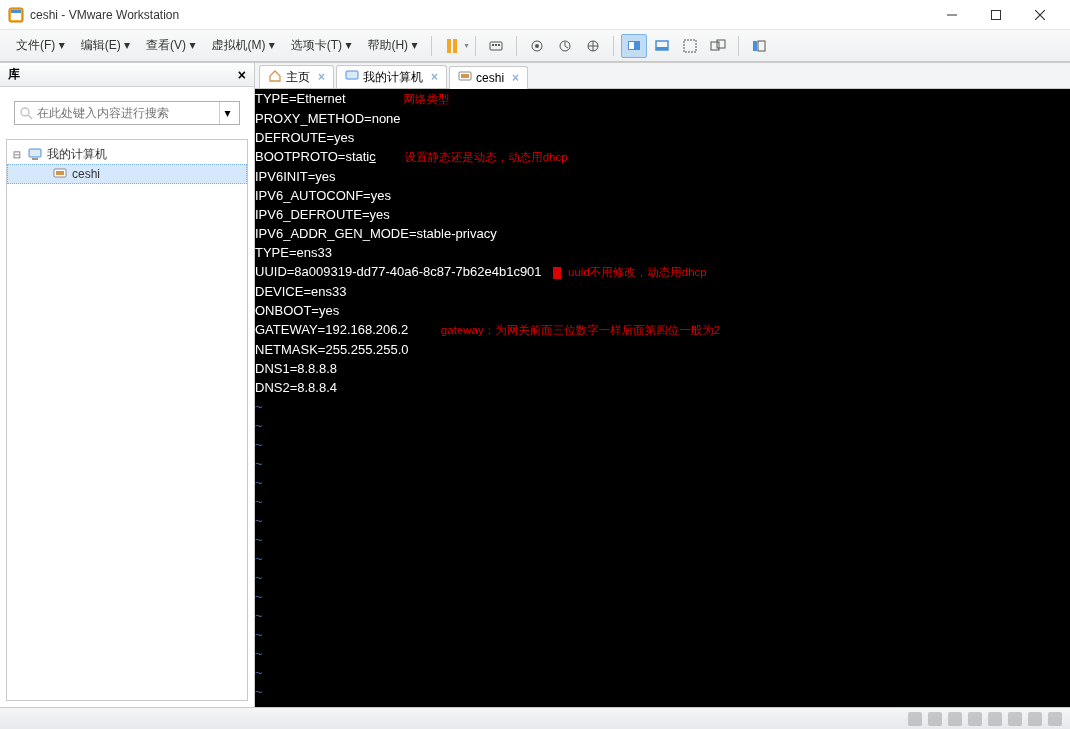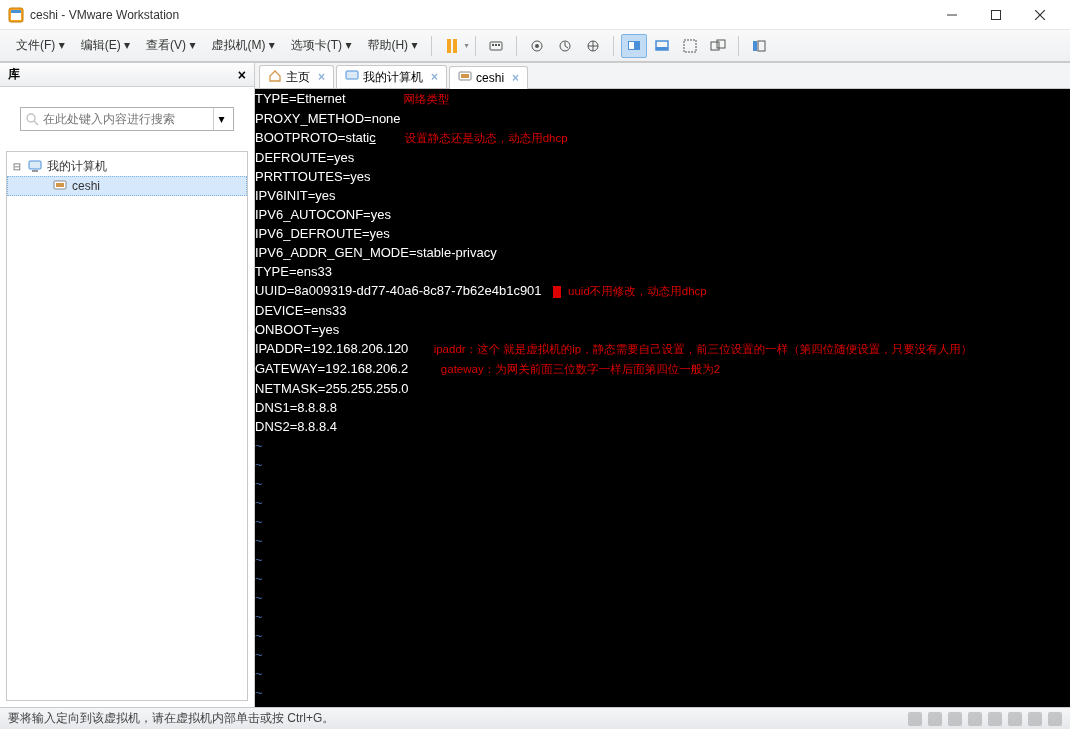--- a/index.html
+++ b/index.html
@@ -24,21 +24,21 @@
 .pause-btn .bar { width: 4px; height: 14px; background: #f5a623; }
 
 
 .main { flex: 1; display: flex; border-top: 1px solid #ccc; min-height: 0; }
 
 
 .library { width: 255px; border-right: 1px solid #ccc; display: flex; flex-direction: column; background: #fff; }
 .lib-header { height: 24px; background: linear-gradient(to bottom, #fdfdfd, #eceef0); border-bottom: 1px solid #d0d0d0; display: flex; align-items: center; padding: 0 8px; }
 .lib-title { font-size: 12px; font-weight: bold; flex: 1; }
 .lib-close { cursor: pointer; font-weight: bold; font-size: 14px; }
-.search-row { padding: 20px; }
+.search-row { padding: 14px; }
 .search-box { display: flex; align-items: center; border: 1px solid #b0b0b0; height: 24px; padding: 0 4px; background: #fff; }
 .search-icon { width: 14px; height: 14px; margin-right: 4px; opacity: .5; }
 .search-input { flex: 1; border: none; outline: none; font-size: 12px; }
 .search-dd { width: 16px; height: 100%; border-left: 1px solid #ccc; display: flex; align-items: center; justify-content: center; cursor: pointer; }
 .tree { flex: 1; border: 1px solid #c9c9c9; margin: 0 6px 6px 6px; padding: 4px 0; overflow: auto; }
 .tree-node { display: flex; align-items: center; height: 20px; padding: 0 4px; font-size: 12px; color: #333; cursor: pointer; }
 .tree-toggle { width: 12px; text-align: center; color: #666; font-size: 10px; }
 .tree-icon { width: 16px; height: 16px; margin: 0 4px; display: flex; align-items: center; justify-content: center; }
 .tree-node.selected { background: #d6e8fb; border: 1px dotted #7bb3e5; }
 .tree-indent { width: 18px; }
@@ -235,32 +235,30 @@
               <rect x="3" y="4" width="8" height="4" fill="#d2964a"></rect>
             </svg></span>
         <span>ceshi</span>
         <span class="tab-close">×</span>
       </div>
     </div>
 
     <div class="terminal">
 <div class="term-line"><span>TYPE=Ethernet</span>                <span class="annot">网络类型</span></div>
 <div class="term-line">PROXY_METHOD=none</div>
+<div class="term-line">DEFROUTE=yes</div>
 <div class="term-line">BOOTPROTO=stati<span class="cursor-under">c</span>        <span class="annot">设置静态还是动态，动态用dhcp</span></div>
-<div class="term-line">DEFROUTE=yes</div>
-<div class="term-line">PRRTTOUTES=yes</div>
 <div class="term-line">IPV6INIT=yes</div>
 <div class="term-line">IPV6_AUTOCONF=yes</div>
 <div class="term-line">IPV6_DEFROUTE=yes</div>
 <div class="term-line">IPV6_ADDR_GEN_MODE=stable-privacy</div>
 <div class="term-line">TYPE=ens33</div>
 <div class="term-line"><span>UUID=8a009319-dd77-40a6-8c87-7b62e4b1c901</span>  <span class="red-cursor"></span>  <span class="annot">uuid不用修改，动态用dhcp</span></div>
 <div class="term-line">DEVICE=ens33</div>
 <div class="term-line">ONBOOT=yes</div>
-<div class="term-line"><span>IPADDR=192.168.206.120</span>       <span class="annot">ipaddr：这个 就是虚拟机的ip，静态需要自己设置，前三位设置的一样（第四位随便设置，只要没有人用）</span></div>
 <div class="term-line"><span>GATEWAY=192.168.206.2</span>         <span class="annot">gateway：为网关前面三位数字一样后面第四位一般为2</span></div>
 <div class="term-line">NETMASK=255.255.255.0</div>
 <div class="term-line">DNS1=8.8.8.8</div>
 <div class="term-line">DNS2=8.8.8.4</div>
 <div class="term-line tilde">~</div>
 <div class="term-line tilde">~</div>
 <div class="term-line tilde">~</div>
 <div class="term-line tilde">~</div>
 <div class="term-line tilde">~</div>
 <div class="term-line tilde">~</div>
@@ -274,21 +272,20 @@
 <div class="term-line tilde">~</div>
 <div class="term-line tilde">~</div>
 <div class="term-line tilde">~</div>
 <div class="term-line tilde">~</div>
 <div class="term-line tilde">~</div>
     </div>
   </div>
 </div>
 
 <div class="statusbar">
-  <span>要将输入定向到该虚拟机，请在虚拟机内部单击或按 Ctrl+G。</span>
   <div class="tray">
     <span></span>
     <span></span>
     <span></span>
     <span></span>
     <span></span>
     <span></span>
     <span></span>
     <span></span>
   </div>

